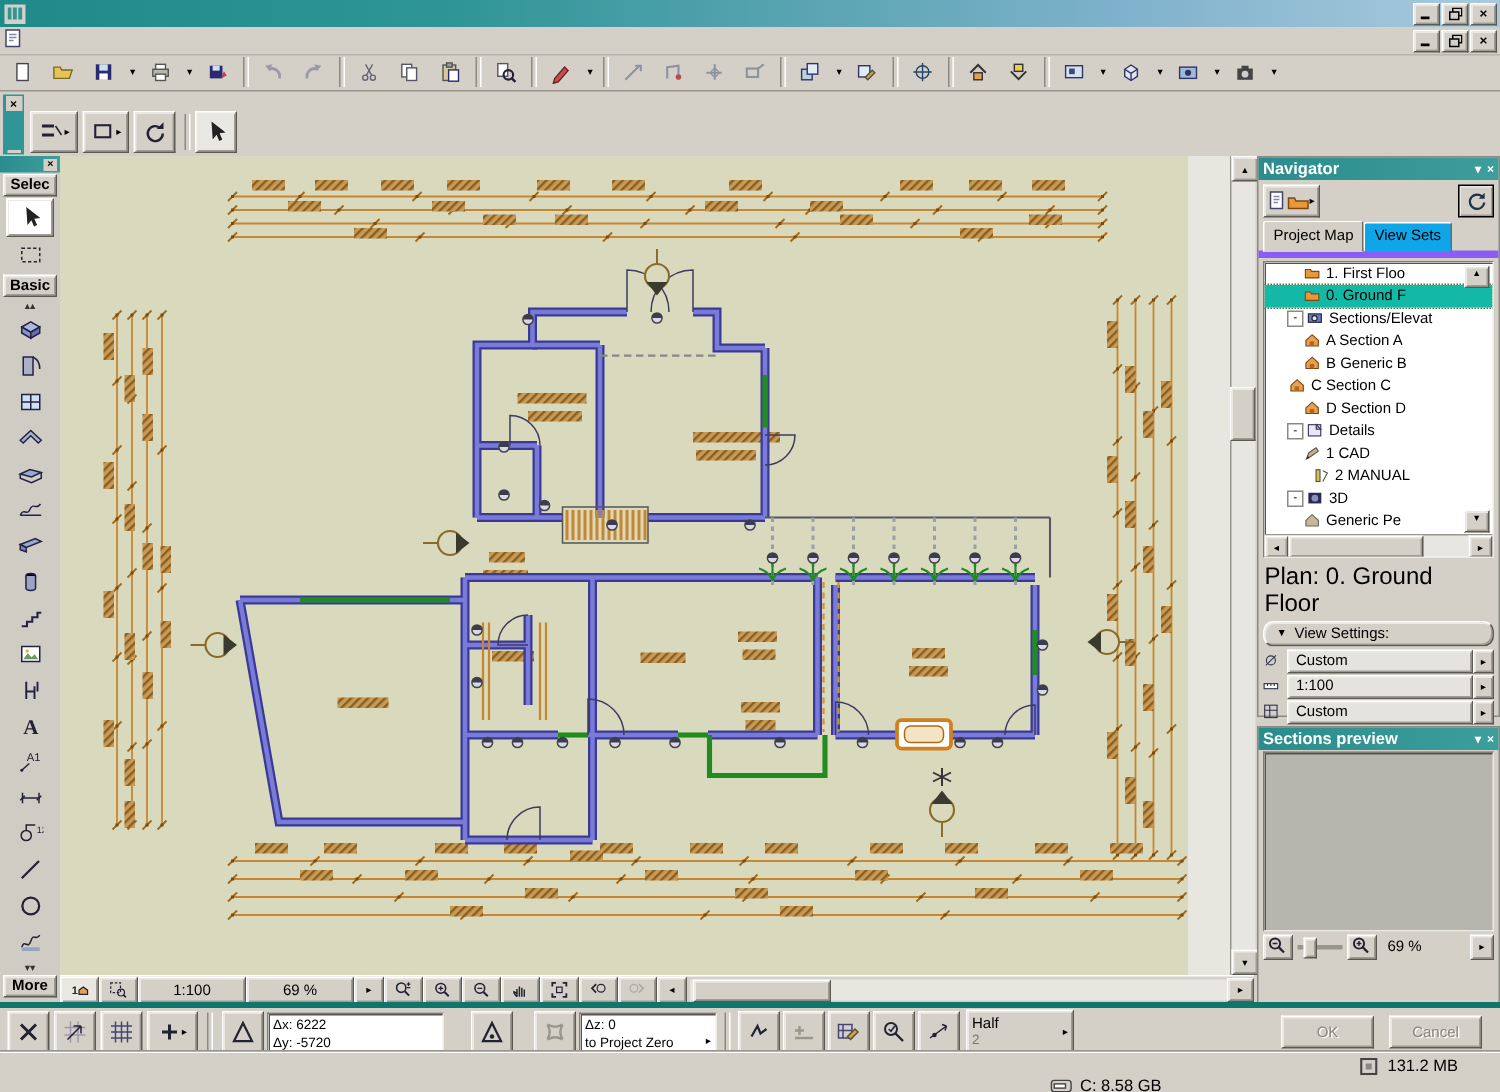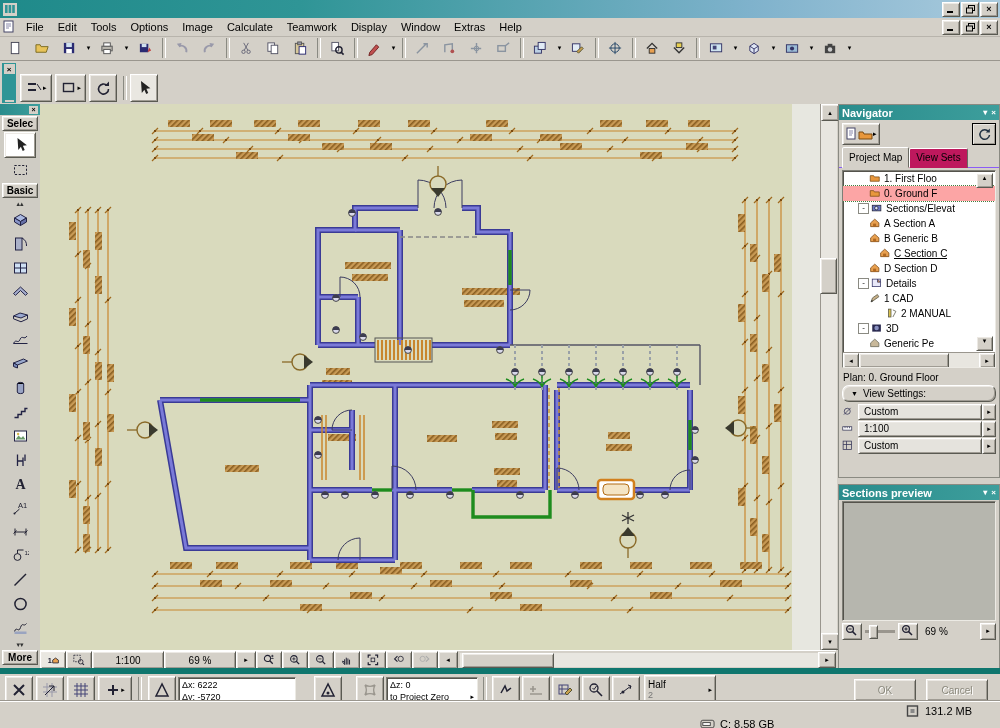--- a/index.html
+++ b/index.html
@@ -49,35 +49,35 @@
   .cb-btn{height:16px;min-width:20px;display:inline-flex;align-items:center;justify-content:center;font-size:10px;padding:0 2px;flex:0 0 auto}
   .cb-btn svg{width:13px;height:13px}
   .cb-wide{min-width:66px}
   #hscroll{height:14px;flex:1;background:#e8e6e0;position:relative;margin-left:2px}
   #hthumb{position:absolute;left:2px;top:0;width:90px;height:13px}
   
   .panel{left:838px;width:160px;background:#d4d0c8;border:1px solid #8a8a82}
   .phdr{height:15px;display:flex;align-items:center;padding:0 3px;font-size:11px}
   .phdr .sp{flex:1}
   .phdr .pc{font-size:8px;margin-left:4px;font-weight:bold}
-  .tab{height:16px;padding:1px 6px;display:inline-flex;align-items:center;border:1px solid;border-color:#fff #6a6a62 transparent #fff;border-radius:2px 2px 0 0;background:#be185d;font-size:10px}
+  .tab{height:16px;padding:1px 6px;display:inline-flex;align-items:center;border:1px solid;border-color:#fff #6a6a62 transparent #fff;border-radius:2px 2px 0 0;background:#0ea5e9;font-size:10px}
   .tab.active{background:#d4d0c8;font-weight:normal;position:relative;top:0px;height:17px}
   .tree{background:#fff;margin:2px 3px;height:196px;overflow:hidden;position:relative;font-size:10px}
   .trow{display:flex;align-items:center;height:15px;white-space:nowrap}
   .trow .lbl{padding-left:2px;overflow:hidden}
   .trow svg{width:13px;height:12px;flex:0 0 auto}
   .expander{width:9px;height:9px;border:1px solid #8a8a82;background:#fff;font-size:8px;line-height:7px;text-align:center;margin-right:2px;flex:0 0 auto}
-  .sel{background:#fca5a5;outline:1px dotted #3f7f3f}
+  .sel{background:#14b8a6;outline:1px dotted #3f7f3f}
   .setrow{display:flex;align-items:center;margin:2px 3px;height:15px}
   .setrow .ic{width:14px;height:12px;margin-right:2px}
   .setrow .ic svg{width:12px;height:12px}
   .setrow .val{flex:1;height:14px;display:flex;align-items:center;padding-left:5px;background:#e5e3dd;font-size:10px}
   .setrow .ar{width:12px;height:14px;display:flex;align-items:center;justify-content:center;font-size:7px}
   
-  #coordbar{left:0;top:668px;width:1000px;height:32px;background:#d4d0c8;border-top:6px solid #0f766e;display:flex;align-items:center}
+  #coordbar{left:0;top:668px;width:1000px;height:32px;background:#d4d0c8;border-top:4px solid #0f766e;display:flex;align-items:center}
   .cfield{height:26px;background:#fff;font-size:9px;line-height:12px;padding:1px 3px;box-sizing:border-box;white-space:nowrap}
   .cbtn{width:26px;height:26px;display:inline-flex;align-items:center;justify-content:center;flex:0 0 auto}
   .cbtn svg{width:16px;height:16px}
   #statusbar{left:0;top:700px;width:1000px;height:28px;background:#d4d0c8;border-top:1px solid #9a968e;box-shadow:inset 0 1px 0 #fff}
   .stat{display:inline-flex;align-items:center;gap:5px;font-size:11px}
   .stat svg{width:15px;height:12px}
 </style>
 </head>
 <body>
 
@@ -104,33 +104,20 @@
   <span class="winbtn out" style="margin-right:2px">×</span>
 </div>
 
 <div id="menubar" class="abs">
   <span style="margin:0 4px 0 3px">
     <svg width="12" height="13">
         <rect x="1" y="1" width="9" height="11" fill="#fff" stroke="#446"></rect>
         <path d="M3 4h5M3 6h5M3 8h3" stroke="#88a" fill="none"></path>
       </svg>
   </span>
-  <span id="menu-items" style="display:flex">
-      <span class="menu-item">File</span>
-      <span class="menu-item">Edit</span>
-      <span class="menu-item">Tools</span>
-      <span class="menu-item">Options</span>
-      <span class="menu-item">Image</span>
-      <span class="menu-item">Calculate</span>
-      <span class="menu-item">Teamwork</span>
-      <span class="menu-item">Display</span>
-      <span class="menu-item">Window</span>
-      <span class="menu-item">Extras</span>
-      <span class="menu-item">Help</span>
-    </span>
   <span style="flex:1"></span>
   <span class="winbtn out">
       <svg width="8" height="8">
         <rect x="0" y="6" width="6" height="2" fill="#000"></rect>
       </svg>
     </span>
   <span class="winbtn out">
       <svg width="9" height="9">
         <rect x="2.5" y="0.5" width="6" height="5" fill="none" stroke="#000"></rect>
         <rect x="0.5" y="3" width="6" height="5" fill="#d4d0c8" stroke="#000"></rect>
@@ -1102,21 +1089,21 @@
       <span style="font-size:7px">▸</span>
     </span>
     <span style="flex:1"></span>
     <span class="out hrow" style="height:20px;width:22px;justify-content:center;border-color:#000 #000 #000 #000">
       <svg width="14" height="14">
           <path d="M11.5 4.5A4.8 4.8 0 1 0 12.5 8" fill="none" stroke="#234" stroke-width="1.5"></path>
           <path d="M12.8 1.5v4h-4z" fill="#234"></path>
         </svg>
     </span>
   </div>
-  <div class="hrow" style="height:19px;padding:0 3px;border-bottom:1px solid #8b5cf6">
+  <div class="hrow" style="height:19px;padding:0 3px;border-bottom:5px solid #8b5cf6">
     <span class="tab active">Project Map</span>
     <span class="tab">View Sets</span>
   </div>
   <div class="tree sunk" id="nav-tree">
     <div class="abs out" style="right:2px;top:2px;width:15px;height:13px;font-size:7px;text-align:center">▴</div>
     <div class="abs out" style="right:2px;bottom:16px;width:15px;height:13px;font-size:7px;text-align:center">▾</div>
     <div class="abs" style="left:0;bottom:0;width:100%;height:14px;background:#e8e6e0;border-top:1px solid #9a968e;display:flex">
       <span class="scr-btn out" style="width:14px;height:13px">◂</span>
       <span class="out" style="width:88px;height:13px"></span>
       <span style="flex:1"></span>
@@ -1149,21 +1136,21 @@
         </svg>
         <span class="lbl">A Section A</span>
       </div>
       <div class="trow" style="padding-left: 26px;">
         <svg viewBox="0 0 16 16" style="width: 13px; height: 12px;">
           <path d="M1.5 6.5L7 1.5l5.5 5v5h-11z" fill="#e8a050" stroke="#7a4510"></path>
           <rect x="4.8" y="7.5" width="4" height="4" fill="#b06820"></rect>
         </svg>
         <span class="lbl">B Generic B</span>
       </div>
-      <div class="trow" style="padding-left: 36px; text-decoration: underline;">
+      <div class="trow" style="padding-left: 16px;">
         <svg viewBox="0 0 16 16" style="width: 13px; height: 12px;">
           <path d="M1.5 6.5L7 1.5l5.5 5v5h-11z" fill="#e8a050" stroke="#7a4510"></path>
           <rect x="4.8" y="7.5" width="4" height="4" fill="#b06820"></rect>
         </svg>
         <span class="lbl">C Section C</span>
       </div>
       <div class="trow" style="padding-left: 26px;">
         <svg viewBox="0 0 16 16" style="width: 13px; height: 12px;">
           <path d="M1.5 6.5L7 1.5l5.5 5v5h-11z" fill="#e8a050" stroke="#7a4510"></path>
           <rect x="4.8" y="7.5" width="4" height="4" fill="#b06820"></rect>
@@ -1178,21 +1165,21 @@
         </svg>
         <span class="lbl">Details</span>
       </div>
       <div class="trow" style="padding-left: 26px;">
         <svg viewBox="0 0 16 16" style="width: 13px; height: 12px;">
           <path d="M2 12l2-5.5L10.5 2l2 3-6.5 4.5z" fill="#c8b088" stroke="#554"></path>
           <path d="M2 12l3-1-2-2z" fill="#333"></path>
         </svg>
         <span class="lbl">1 CAD</span>
       </div>
-      <div class="trow" style="padding-left: 43px;">
+      <div class="trow" style="padding-left: 32px;">
         <svg viewBox="0 0 16 16" style="width: 13px; height: 12px;">
           <rect x="2.5" y="1.5" width="3.5" height="10.5" fill="#d8c050" stroke="#554"></rect>
           <path d="M8.5 2.5l4 2-4 7.5" fill="none" stroke="#554"></path>
         </svg>
         <span class="lbl">2 MANUAL</span>
       </div>
       <div class="trow" style="padding-left: 15px;">
         <span class="expander">-</span>
         <svg viewBox="0 0 16 16" style="width: 13px; height: 12px;">
           <rect x="1" y="2" width="11.5" height="9.5" fill="#2a2a50"></rect>
@@ -1200,21 +1187,21 @@
         </svg>
         <span class="lbl">3D</span>
       </div>
       <div class="trow" style="padding-left: 26px;">
         <svg viewBox="0 0 16 16" style="width: 13px; height: 12px;">
           <path d="M1.5 6.5L7 1.5l5.5 5v5h-11z" fill="#c8b89a" stroke="#665"></path>
         </svg>
         <span class="lbl">Generic Pe</span>
       </div>
     </div>
-  <div style="padding:2px 4px 1px;font-size:10px">Plan: 0. Ground Floor</div>
+  <div style="padding:2px 4px 1px;font-size:16px">Plan: 0. Ground Floor</div>
   <div class="out hrow" style="margin:1px 3px;height:15px;border-radius:7px;padding-left:8px;gap:5px">
     <span style="font-size:7px">▼</span>
     <span style="font-size:10px">View Settings:</span>
   </div>
   <div id="nav-settings">
       <div class="setrow">
         <span class="ic"><svg viewBox="0 0 16 16" style="width: 12px; height: 12px;">
             <circle cx="7" cy="7" r="4" fill="none" stroke="#335"></circle>
             <line x1="2.5" y1="11.5" x2="11.5" y2="2.5" stroke="#335"></line>
           </svg></span>

